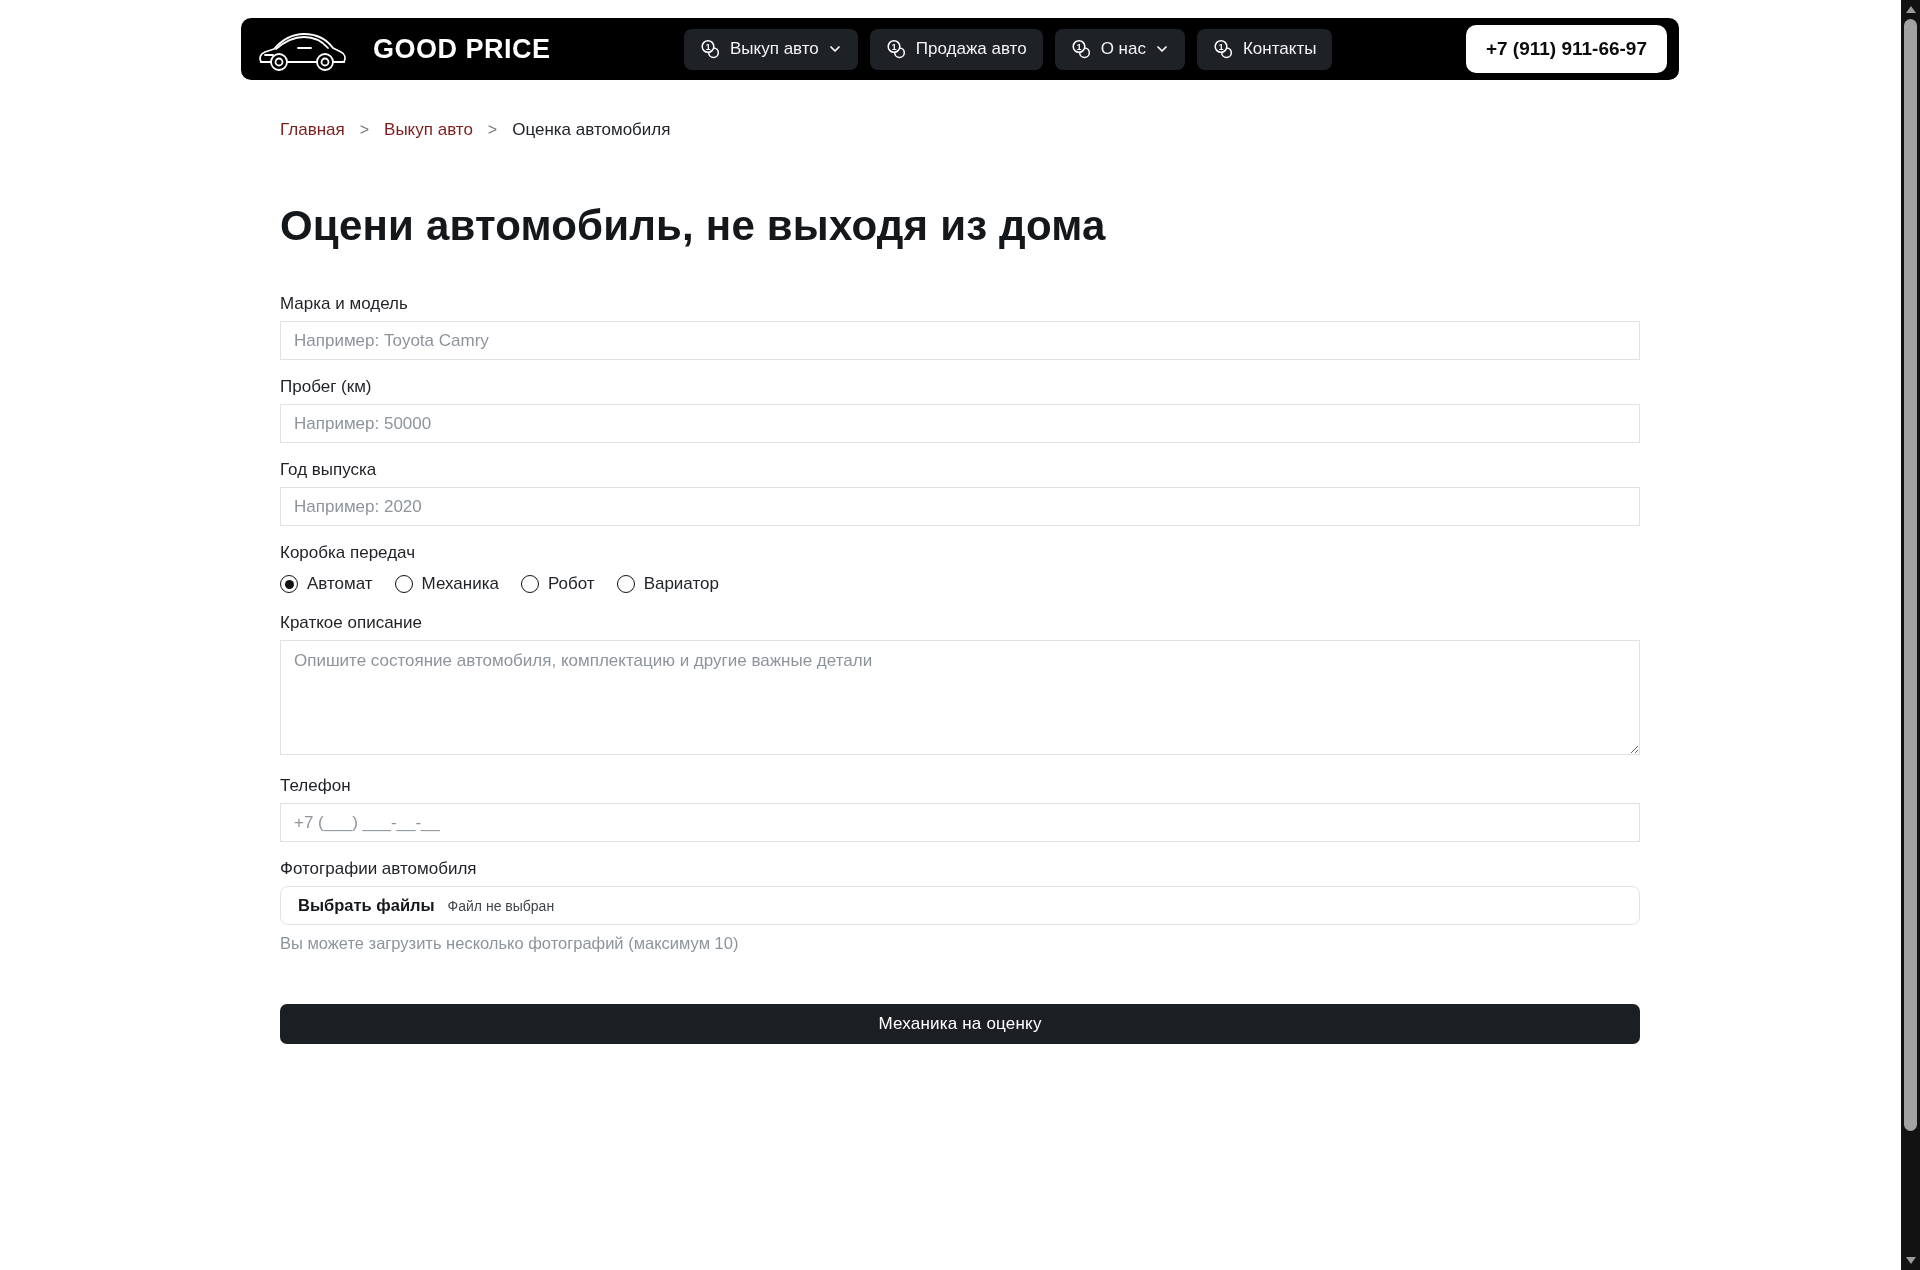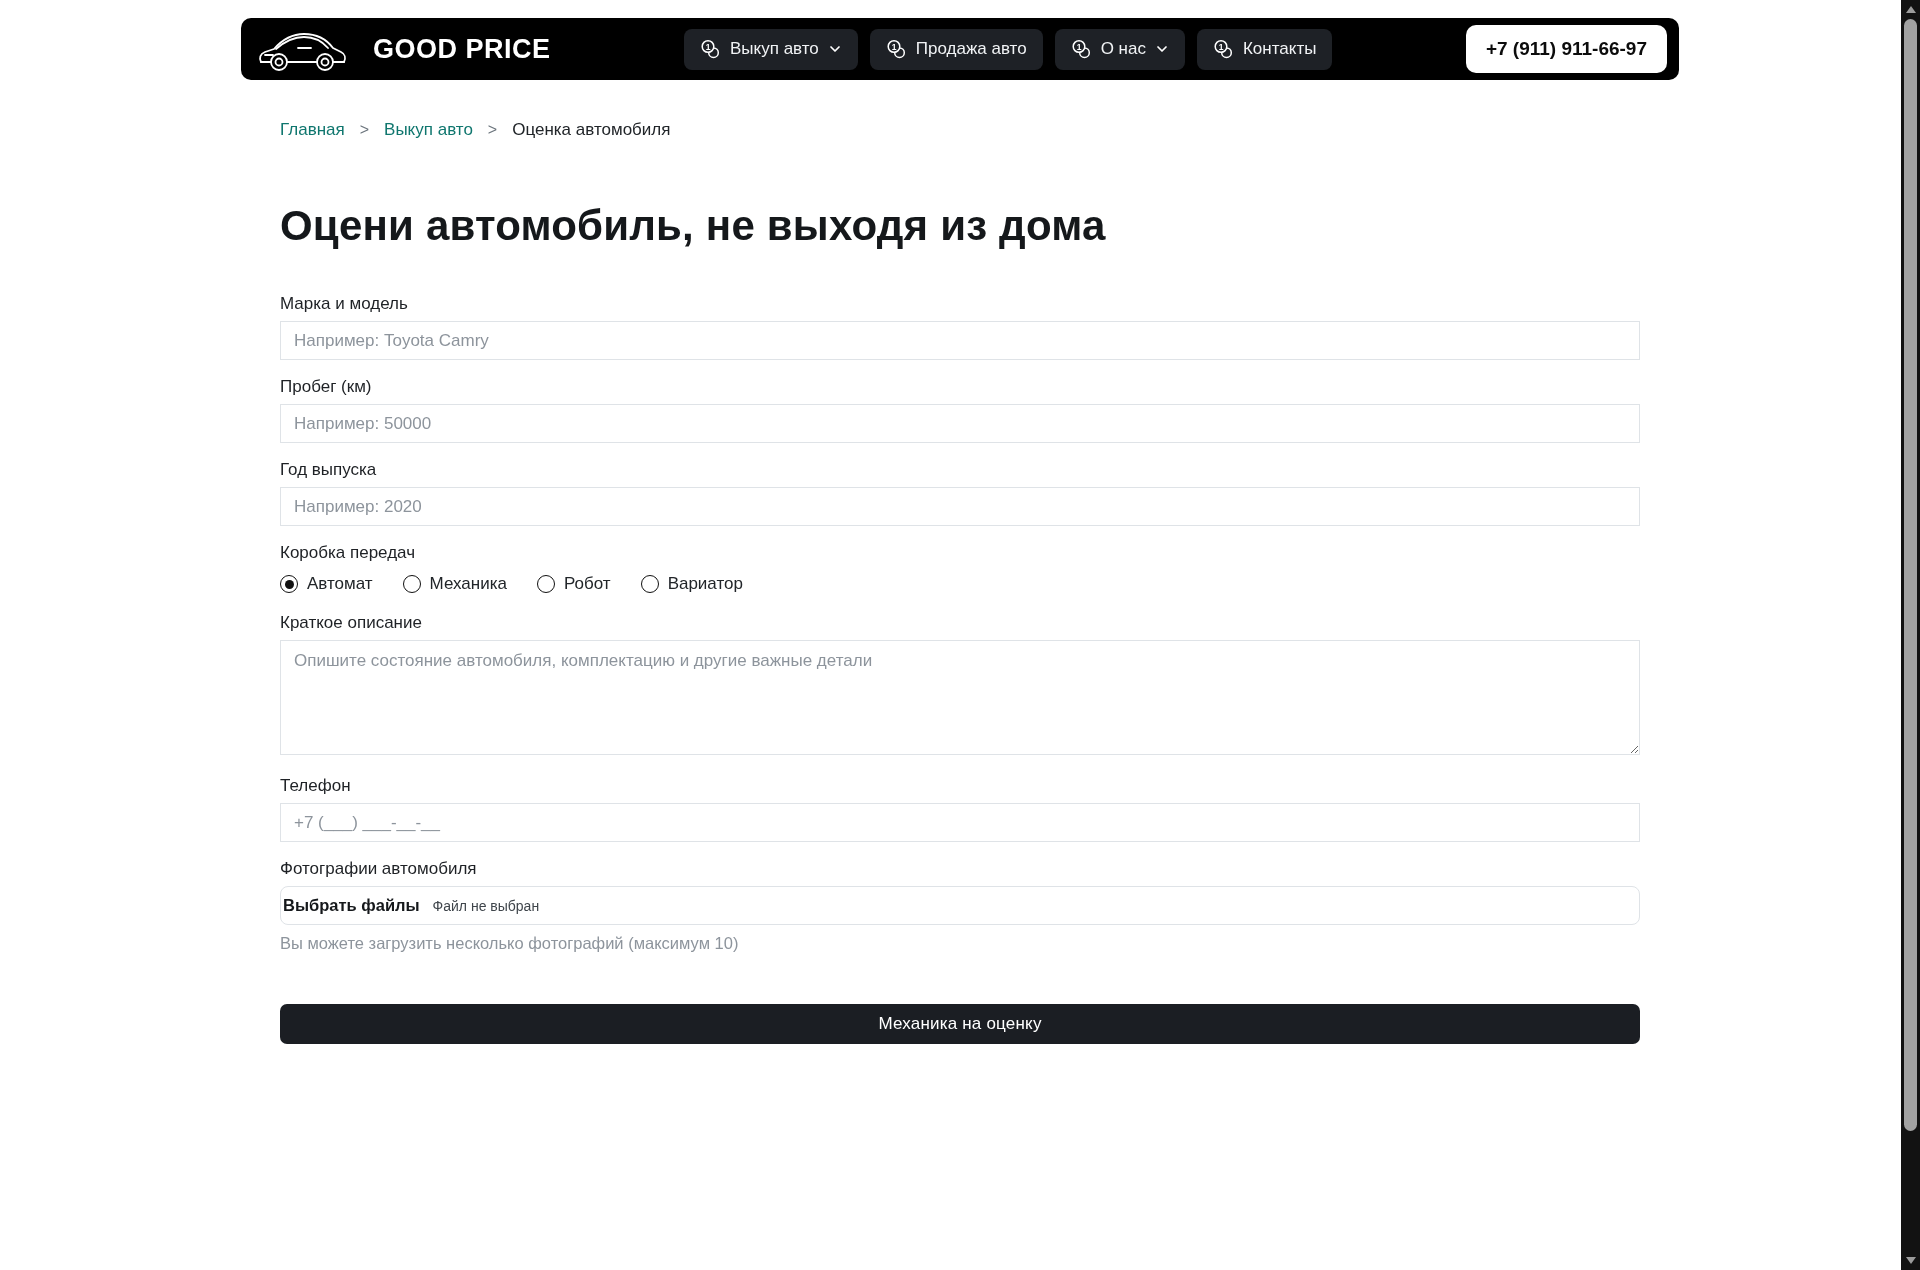--- a/index.html
+++ b/index.html
@@ -41,21 +41,21 @@
   }
 
   
   .container { width: 1360px; margin: 0 auto; }
 
   .breadcrumb {
     margin-top: 40px;
     display: flex; align-items: center; gap: 15px;
     font-size: 17px;
   }
-  .crumb-link { color: #0f766e; cursor: pointer; }
+  .crumb-link { color: #7f1d1d; cursor: pointer; }
   .crumb-sep { color: #6c757d; font-size: 16px; }
   .crumb-current { color: #212529; }
 
   .page-title {
     margin: 62px 0 0;
     font-size: 42px; font-weight: 700;
     color: #15181b; letter-spacing: 0.2px;
   }
 
   
@@ -65,35 +65,35 @@
   .input {
     width: 100%; height: 39px;
     border: 1px solid #dfe3e7; border-radius: 0;
     padding: 8px 13px;
     font-size: 17px; font-family: inherit; color: #212529;
     outline: none; background: #fff;
   }
   .input::placeholder, textarea.input::placeholder { color: #8d949c; opacity: 1; }
   textarea.input { height: 115px; resize: both; padding-top: 10px; }
 
-  .radio-row { display: flex; align-items: center; gap: 30px; padding: 4px 0 2px; text-align: right; }
+  .radio-row { display: flex; align-items: center; gap: 22px; padding: 4px 0 2px; text-align: right; }
   .radio-opt { display: flex; align-items: center; gap: 9px; font-size: 17px; cursor: pointer; }
   .radio {
     width: 18px; height: 18px;
     border: 1.8px solid #111; border-radius: 50%;
     display: inline-flex; align-items: center; justify-content: center;
     flex: none; background: #fff;
   }
   .radio.checked::after { content: ""; width: 9px; height: 9px; background: #111; border-radius: 50%; }
 
   .file-box {
     width: 100%; height: 39px;
     border: 1px solid #dfe3e7; border-radius: 8px;
     display: flex; align-items: center; gap: 13px;
-    padding: 0 2px; cursor: pointer; background: #fff;
+    padding: 0 17px; cursor: pointer; background: #fff;
   }
   .file-btn-text { font-weight: 700; font-size: 16.5px; color: #15181b; }
   .file-status { font-size: 14px; color: #3f454b; }
   .hint { margin-top: 9px; font-size: 16.5px; color: #8d949c; }
 
   .submit-btn {
     margin-top: 34px;
     width: 100%; height: 40px;
     background: #1b1e23; color: #ffffff;
     border: none; border-radius: 7px;

